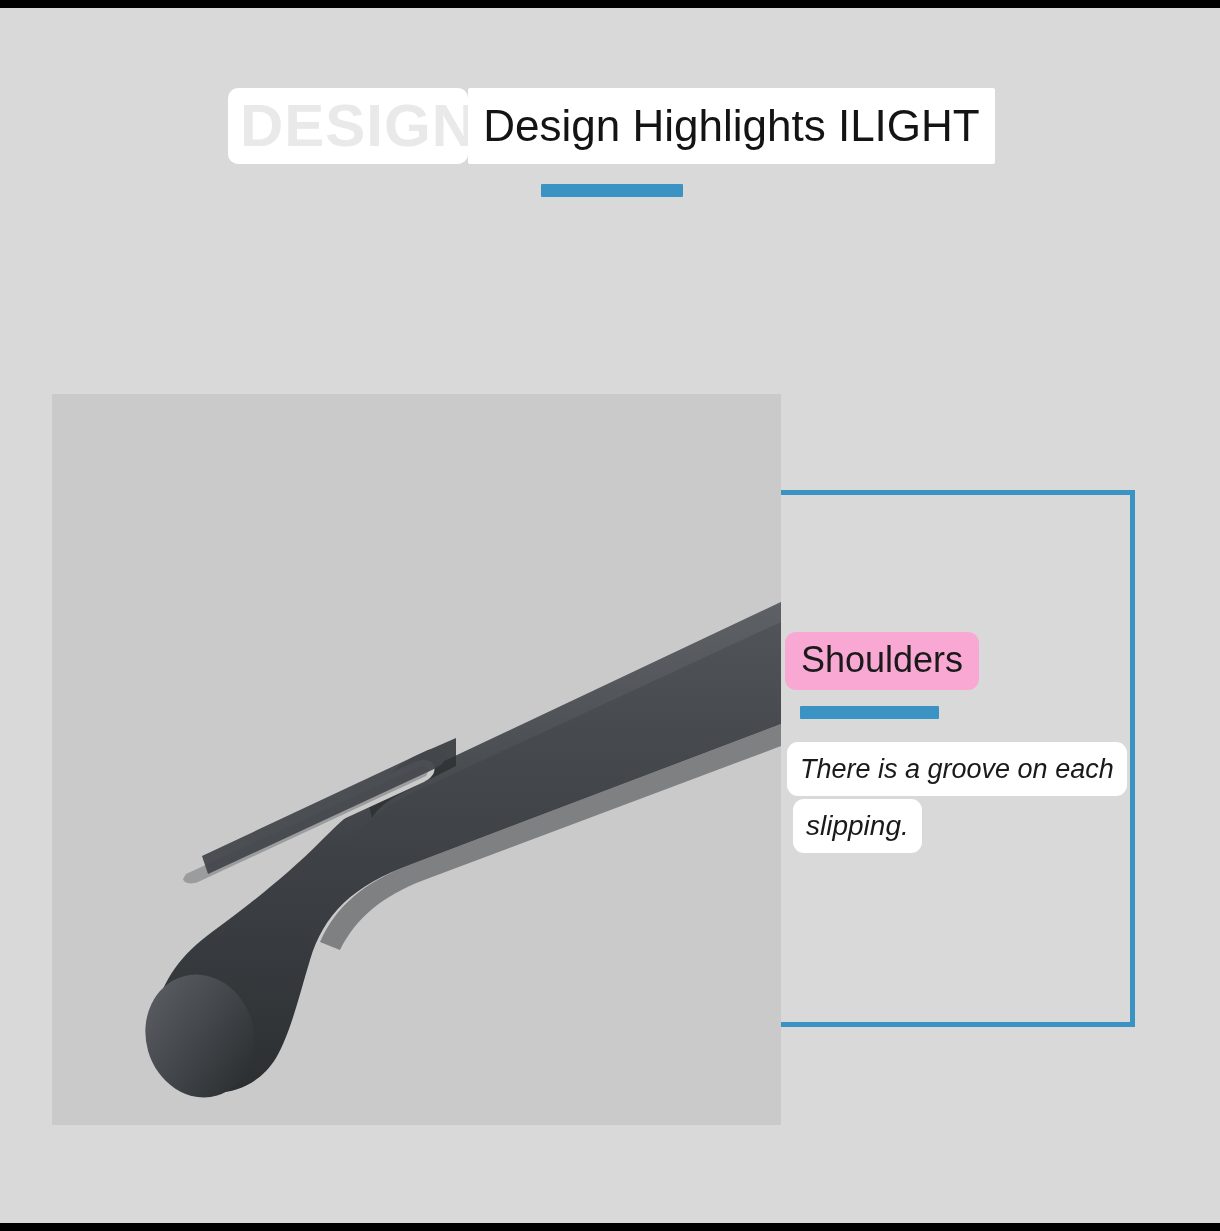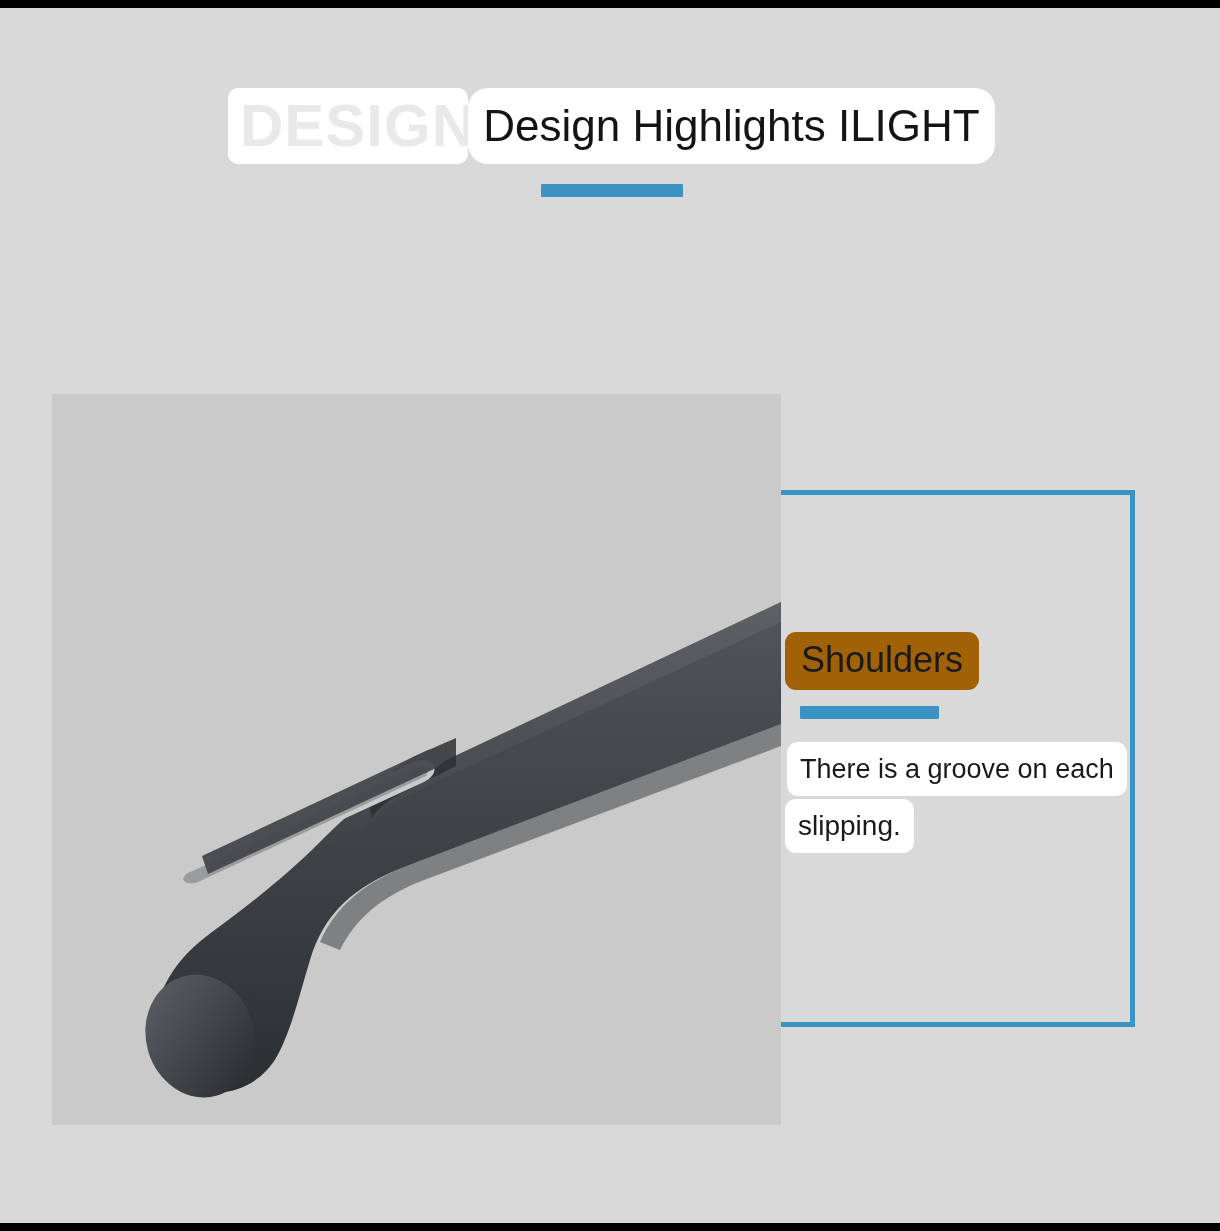--- a/index.html
+++ b/index.html
@@ -84,21 +84,21 @@
     line-height: 78px;
     color: #ebebeb;
   }
   .title-box {
     position: absolute;
     left: 468px;
     top: 80px;
     width: 527px;
     height: 76px;
     background: #ffffff;
-    border-radius: 20px;
+    border-radius: 2px;
   }
   .title-text {
     position: absolute;
     left: 0;
     top: 0;
     width: 527px;
     height: 76px;
     line-height: 76px;
     text-align: center;
     font-size: 44px;
@@ -145,21 +145,21 @@
 
   
   .callout {
     position: absolute;
     left: 781px;
     top: 624px;
     width: 360px;
   }
   .chip {
     display: inline-block;
-    background: #a16207;
+    background: #f9a8d4;
     border-radius: 11px;
     color: #1a1a1a;
     white-space: nowrap;
     font-family: "Liberation Sans", sans-serif;
   }
   .chip-heading {
     position: absolute;
     left: 4px;
     top: 0px;
     padding: 8px 16px 10px 16px;
@@ -186,25 +186,26 @@
     background: #ffffff;
     border-radius: 11px;
     color: #1a1a1a;
     white-space: nowrap;
     font-size: 27px;
     line-height: 36px;
     padding: 9px 13px 9px 13px;
     margin-bottom: 3px;
     width: max-content;
     font-family: "Liberation Sans", sans-serif;
+    font-style: italic;
   }
   .desc-line.l1 { margin-left: 6px;  font-size: 27px; }
   .desc-line.l2 { margin-left: 8px;  font-size: 25px; }
   .desc-line.l3 { margin-left: 0px;  font-size: 28px; }
-  .desc-line.l4 { margin-left: 4px;  font-size: 28px; }
+  .desc-line.l4 { margin-left: 12px;  font-size: 28px; }
 </style>
 </head>
 <body>
 
 <div class="bar-top"></div>
 
 <div class="page">
 
   <div class="header-wrap">
 

